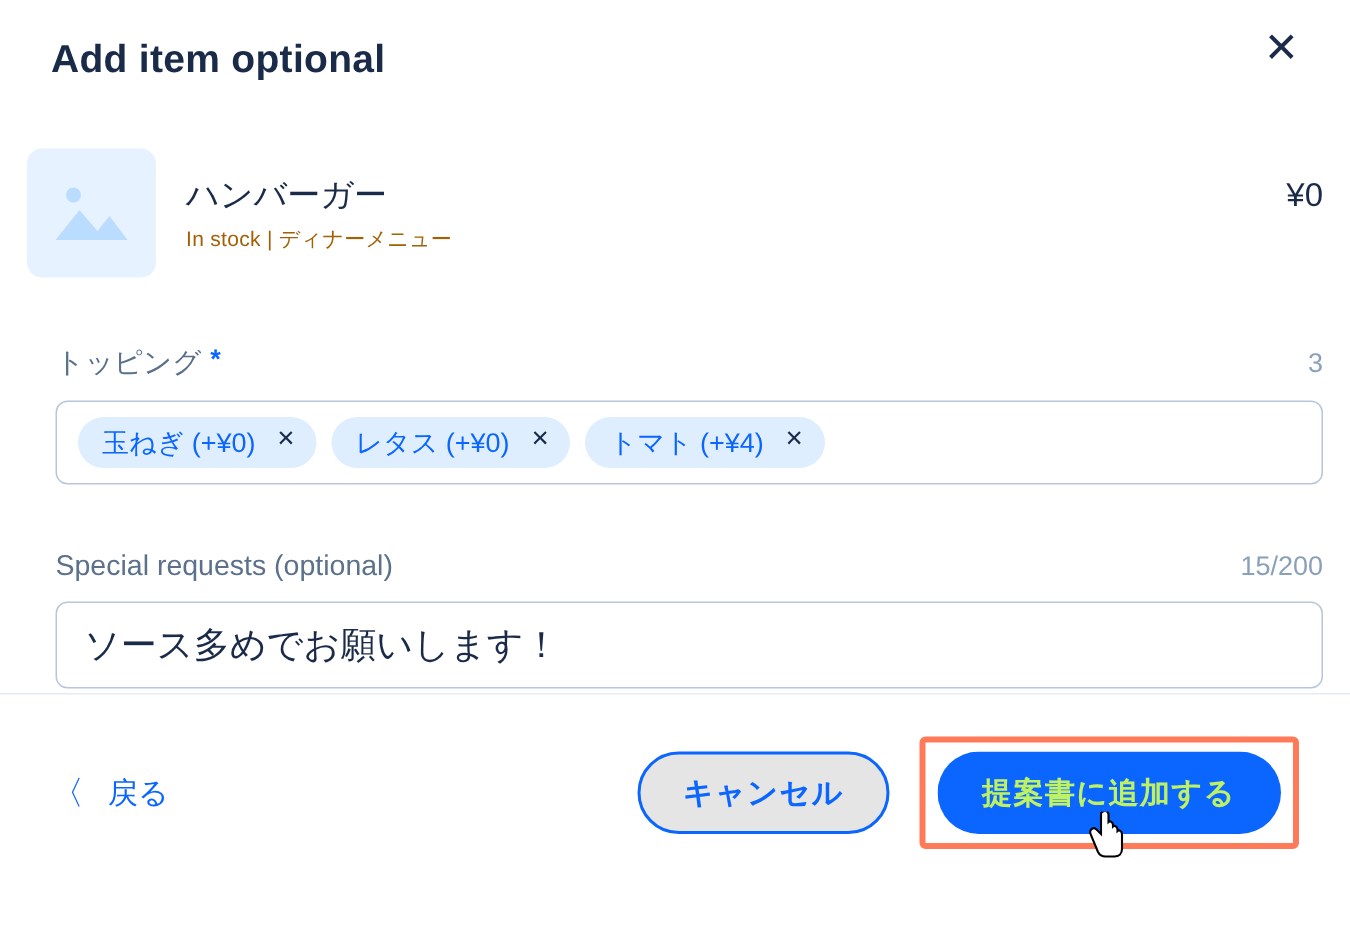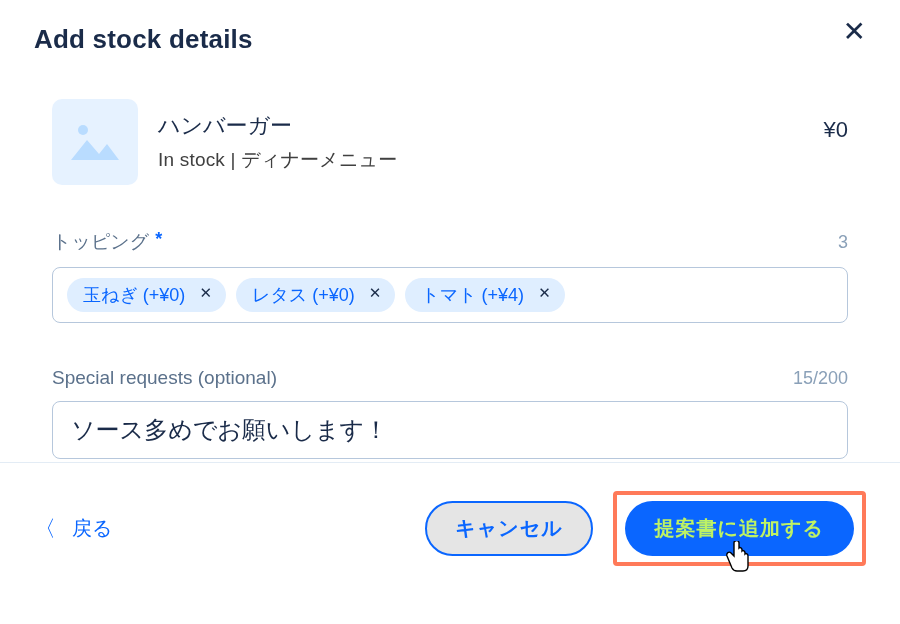--- a/index.html
+++ b/index.html
@@ -1,30 +1,30 @@
 <!DOCTYPE html>
 <html><head>
   <meta charset="utf-8">
   <style>
     * { box-sizing: border-box; margin: 0; padding: 0; }
     html, body { width: 900px; height: 624px; font-family: -apple-system, "Hiragino Sans", "Hiragino Kaku Gothic ProN", Meiryo, sans-serif; background: #fff; color: #1a2b49; overflow: hidden; }
     .dialog { display: flex; flex-direction: column; height: 100%; }
     .header { display: flex; align-items: flex-start; justify-content: space-between; padding: 24px 34px 0 34px; }
     .title { font-size: 26px; font-weight: 700; color: #1a2b49; letter-spacing: 0.2px; }
     .close { font-size: 28px; font-weight: 400; color: #1a2b49; line-height: 1; cursor: pointer; margin-top: -6px; }
-    .content { flex: 1; padding: 0 52px; }
+    .content { flex: 1; padding: 0 18px; }
     .item-row { display: flex; align-items: center; justify-content: space-between; margin-top: 44px; }
     .item-left { display: flex; align-items: center; }
     .thumb { width: 86px; height: 86px; border-radius: 10px; background: #e6f2ff; display: flex; align-items: center; justify-content: center; }
     .thumb svg { width: 52px; height: 44px; }
     .item-meta { margin-left: 20px; }
     .item-name { font-size: 22px; color: #1a2b49; font-weight: 400; }
-    .item-sub { font-size: 19px; color: #404040; margin-top: 6px; letter-spacing: 0.2px; }
+    .item-sub { font-size: 14px; color: #a16207; margin-top: 6px; letter-spacing: 0.2px; }
     .price { font-size: 22px; color: #1a2b49; font-weight: 400; align-self: flex-start; margin-top: 18px; }
-    .field { margin-top: 44px; }
+    .field { margin-top: 44px; margin-left: 19px; }
     .field-label-row { display: flex; justify-content: space-between; align-items: baseline; margin-bottom: 12px; }
     .field-label { font-size: 19px; color: #5b718b; }
     .req-star { color: #0a66ff; margin-left: 6px; font-size: 18px; font-weight: 700; vertical-align: top; }
     .field-count { font-size: 18px; color: #8aa0b8; }
     .input-box { border: 1px solid #b6c7dc; border-radius: 8px; padding: 10px 14px; display: flex; flex-wrap: wrap; gap: 10px; align-items: center; min-height: 52px; }
     .chip { display: inline-flex; align-items: flex-start; background: #dfeeff; color: #0a66ff; border-radius: 18px; padding: 5px 10px 5px 16px; font-size: 18px; gap: 10px; }
     .chip-x { color: #1a2b49; font-size: 15px; cursor: pointer; line-height: 1; padding: 2px 4px; }
     .text-input { border: 1px solid #b6c7dc; border-radius: 8px; padding: 14px 18px; font-size: 24px; color: #1a2b49; width: 100%; }
     .footer { border-top: 1px solid #e3ecf5; padding: 28px 34px 58px 34px; display: flex; align-items: center; justify-content: space-between; }
     .back-link { display: inline-flex; align-items: center; gap: 16px; color: #0a66ff; font-size: 20px; font-weight: 500; cursor: pointer; }
@@ -34,21 +34,21 @@
     .btn-secondary { background: #e5e5e5; color: #0a66ff; border-color: #0a66ff; }
     .btn-primary { background: #0a66ff; color: #bef264; }
     .primary-wrap { border: 4px solid #ff7a59; border-radius: 4px; padding: 6px 8px; display: inline-flex; position: relative; }
     .cursor { position: absolute; left: 108px; top: 46px; pointer-events: none; }
   </style>
 </head>
 <body>
 
 <div class="dialog">
   <div class="header">
-    <div class="title">Add stock details</div>
+    <div class="title">Add item optional</div>
     <div class="close">✕</div>
   </div>
 
   <div class="content">
     <div class="item-row">
       <div class="item-left">
         <div class="thumb">
           <svg viewBox="0 0 52 44">
             <circle cx="14" cy="10" r="5" fill="#b9dcff"></circle>
             <path d="M2 40 L18 20 L30 34 L38 24 L50 40 Z" fill="#b9dcff"></path>

